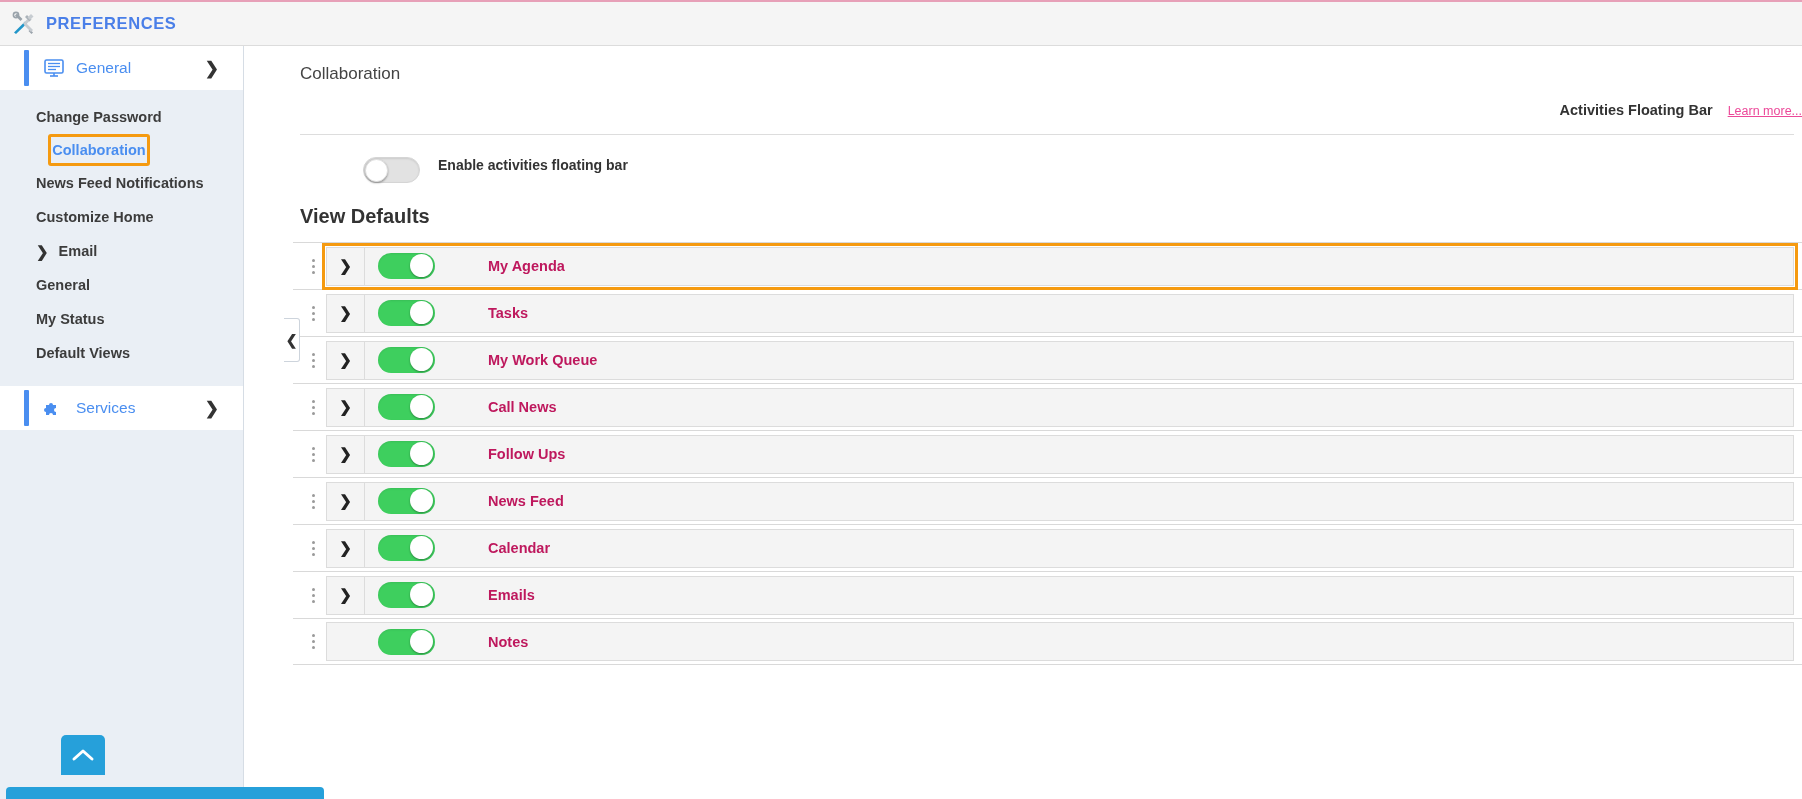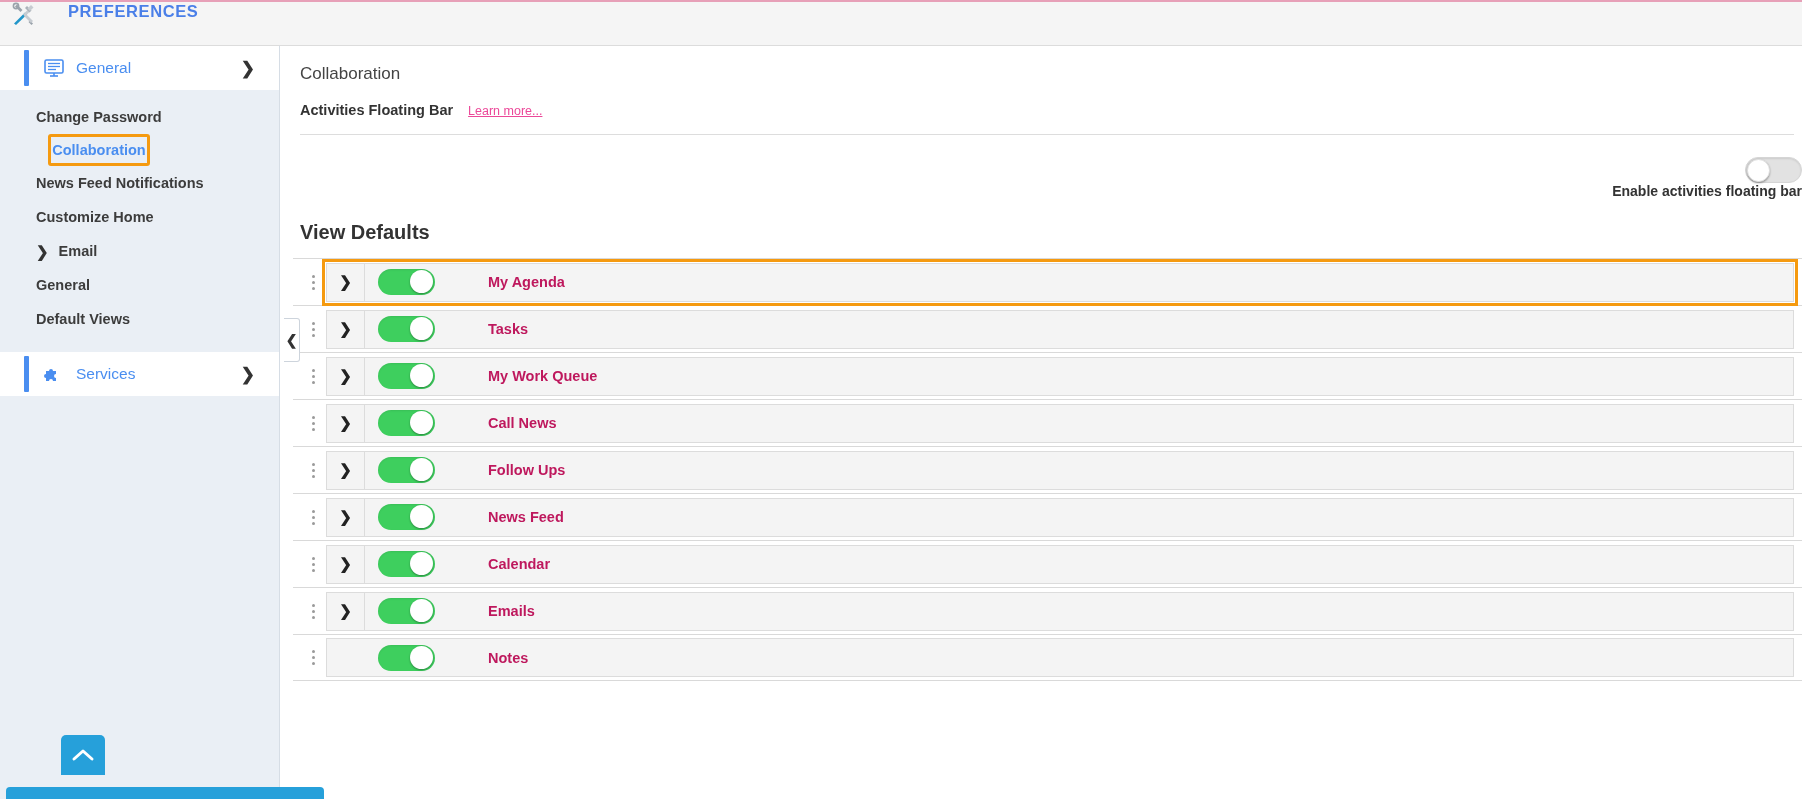--- a/index.html
+++ b/index.html
@@ -22,41 +22,40 @@
 
   .topbar {
     position: absolute;
     top: 0; left: 0;
     width: 1802px;
     height: 46px;
     background: #f5f5f5;
     border-top: 2px solid #e7a0b8;
     border-bottom: 1px solid #dcdcdc;
     display: flex;
-    align-items: flex-start;
+    align-items: center;
     padding-left: 10px;
-    gap: 22px;
   }
   .tools-icon {
     width: 26px; height: 26px;
     margin-right: 10px;
     flex: 0 0 auto;
   }
   .topbar-title {
     font-size: 16.5px;
     font-weight: bold;
     color: #4a7fe8;
     letter-spacing: 0.6px;
   }
 
   
   .sidebar {
     position: absolute;
     top: 46px; left: 0;
-    width: 280px;
+    width: 244px;
     height: 753px;
     background: #eaeff5;
     border-right: 1px solid #d6dde5;
   }
 
   .nav-section {
     position: relative;
     height: 44px;
     background: #ffffff;
     display: flex;
@@ -190,20 +189,21 @@
   .page-title {
     font-size: 17px;
     color: #444444;
     padding: 18px 0 0 7px;
   }
 
   .section-head {
     display: flex;
     align-items: baseline;
     padding: 18px 0 0 7px;
+    justify-content: flex-end;
   }
   .section-head .sh-label {
     font-size: 14.5px;
     font-weight: bold;
     color: #333;
   }
   .section-head .sh-link {
     font-size: 12.5px;
     color: #ec4899;
     text-decoration: underline;
@@ -212,23 +212,22 @@
   }
 
   .divider {
     height: 1px;
     background: #dddddd;
     margin: 16px 8px 0 7px;
   }
 
   .floating-row {
     display: flex;
-    align-items: flex-end;
+    align-items: flex-start;
     padding: 22px 0 0 70px;
-    flex-direction: column;
   }
   .floating-row .fr-label {
     font-size: 14px;
     font-weight: bold;
     color: #333;
     margin-left: 18px;
   }
 
   
   .toggle {
@@ -395,20 +394,23 @@
 
     <div class="nav-group">
       <span class="grp-chev">❯</span>
       <span>Email</span>
     </div>
 
     <div class="nav-item">
       <span>General</span>
     </div>
 
+    <div class="nav-item">
+      <span>My Status</span>
+    </div>
 
     <div class="nav-item">
       <span>Default Views</span>
     </div>
 
     <div class="spacer-md"></div>
 
     <div class="nav-section">
       <span class="sec-icon">
         <svg width="20" height="18" viewBox="0 0 20 18">

